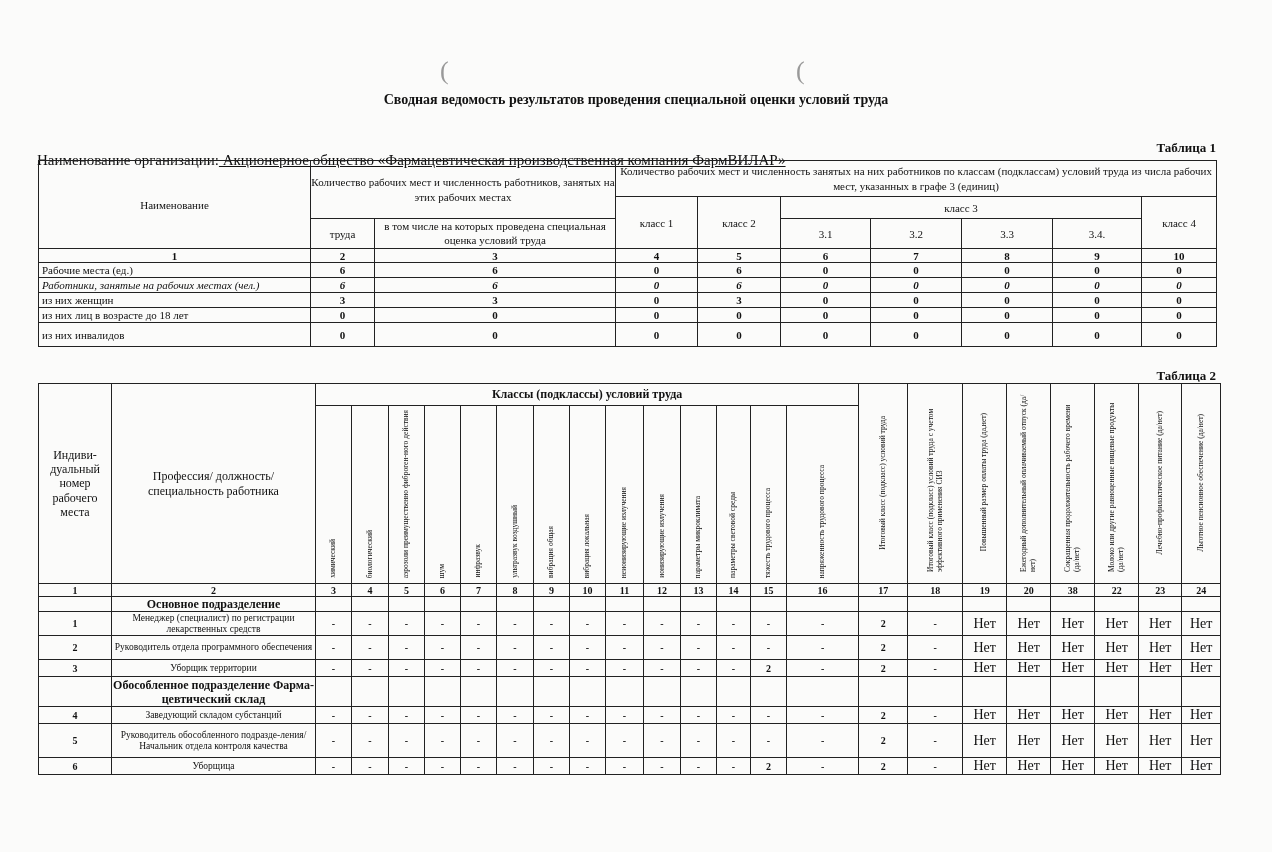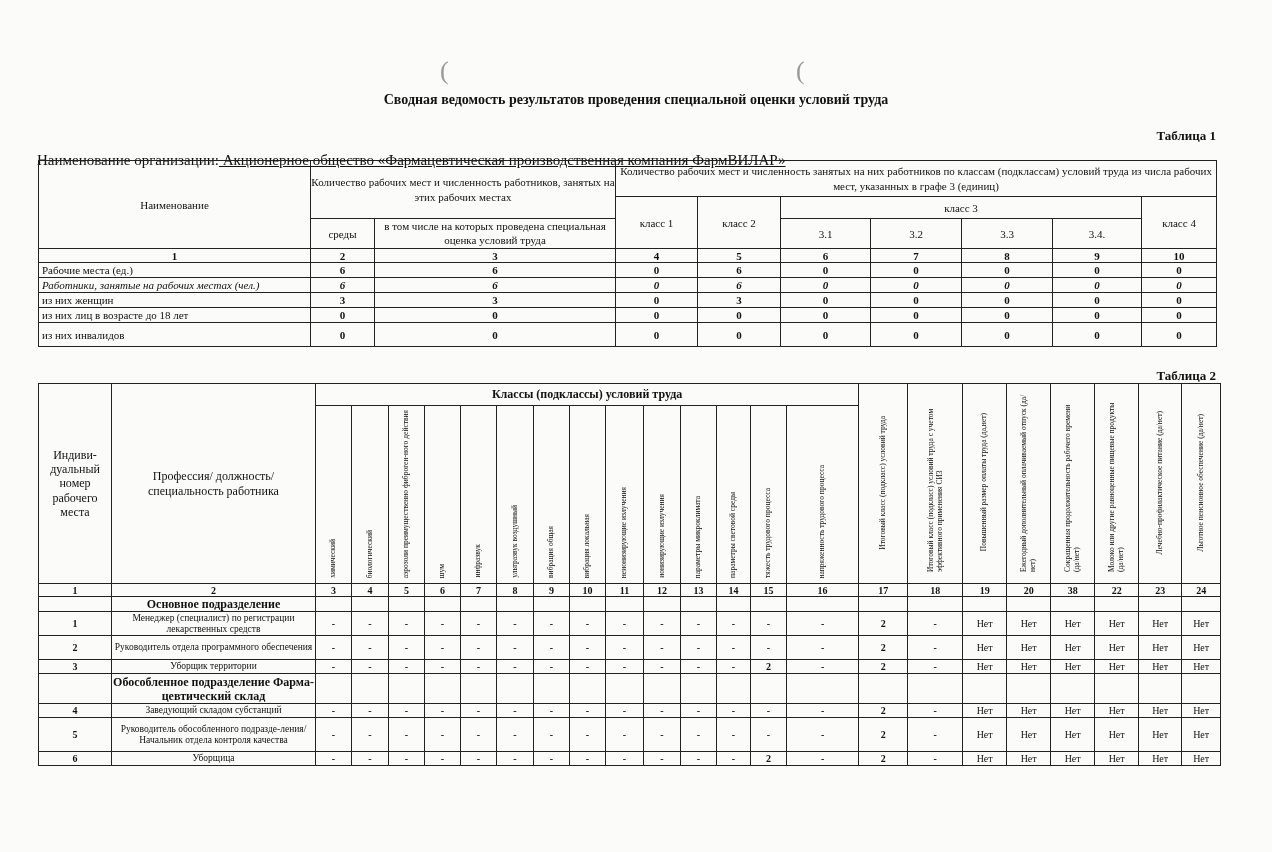--- a/index.html
+++ b/index.html
@@ -15,35 +15,35 @@
   #t1 td.l { text-align:left; padding-left:3px; }
   #t1 .num { font-weight:bold; font-size:11px; }
   #t2 { left:38px; top:383px; width:1178px; font-size:10px; }
   .vt { writing-mode:vertical-rl; transform:rotate(180deg); font-size:7.5px; line-height:1.15; text-align:left; display:inline-block; max-height:178px; padding:3px 0; }
   #t2 .hdr2 { font-size:12px; line-height:1.2;margin-top:40px; }
   #t2 .colnum td { font-weight:bold; font-size:10px; height:12px; }
   #t2 .sec td.s { font-weight:bold; font-size:12px; line-height:1.2; }
   #t2 td.job { font-size:9.5px; line-height:1.2;text-align:center; }
   #t2 td.idx { font-weight:bold; font-size:10px; }
   #t2 td.v { font-weight:bold; font-size:10px; }
-  #t2 td.nt { font-size:10px; }
+  #t2 td.nt { font-size:14px; }
 </style>
 </head>
 <body>
 
 <div class="mark" style="left:440px;">(</div>
 <div class="mark" style="left:796px;">(</div>
 
 <div class="title">Сводная ведомость результатов проведения специальной оценки условий труда</div>
 
 <div class="org">
   <span>Наименование организации:</span><span class="u"> Акционерное общество «Фармацевтическая производственная компания ФармВИЛАР»</span>
 </div>
 
-<div class="tlabel" style="top:128px;text-align:right;">Таблица 1</div>
+<div class="tlabel" style="top:140px;text-align:right;">Таблица 1</div>
 
 <table id="t1">
   <colgroup>
     <col style="width:272px">
       <col style="width:64px">
       <col style="width:241px">
     <col style="width:82px">
       <col style="width:83px">
       <col style="width:90px">
       <col style="width:91px">
@@ -57,21 +57,21 @@
     <td colspan="2" rowspan="2" style="line-height:1.35">Количество рабочих мест и численность работников, занятых на этих рабочих местах</td>
     <td colspan="7" style="line-height:1.35">Количество рабочих мест и численность занятых на них работников по классам (подклассам) условий труда из числа рабочих мест, указанных в графе 3 (единиц)</td>
   </tr>
   <tr style="height:22px">
     <td rowspan="2">класс 1</td>
     <td rowspan="2">класс 2</td>
     <td colspan="4">класс 3</td>
     <td rowspan="2">класс 4</td>
   </tr>
   <tr style="height:30px">
-    <td>среды</td>
+    <td>труда</td>
     <td style="line-height:1.25">в том числе на которых проведена специальная оценка условий труда</td>
     <td>3.1</td>
     <td>3.2</td>
     <td>3.3</td>
     <td>3.4.</td>
   </tr>
   <tr style="height:14px">
     <td class="num">1</td>
     <td class="num">2</td>
     <td class="num">3</td>

